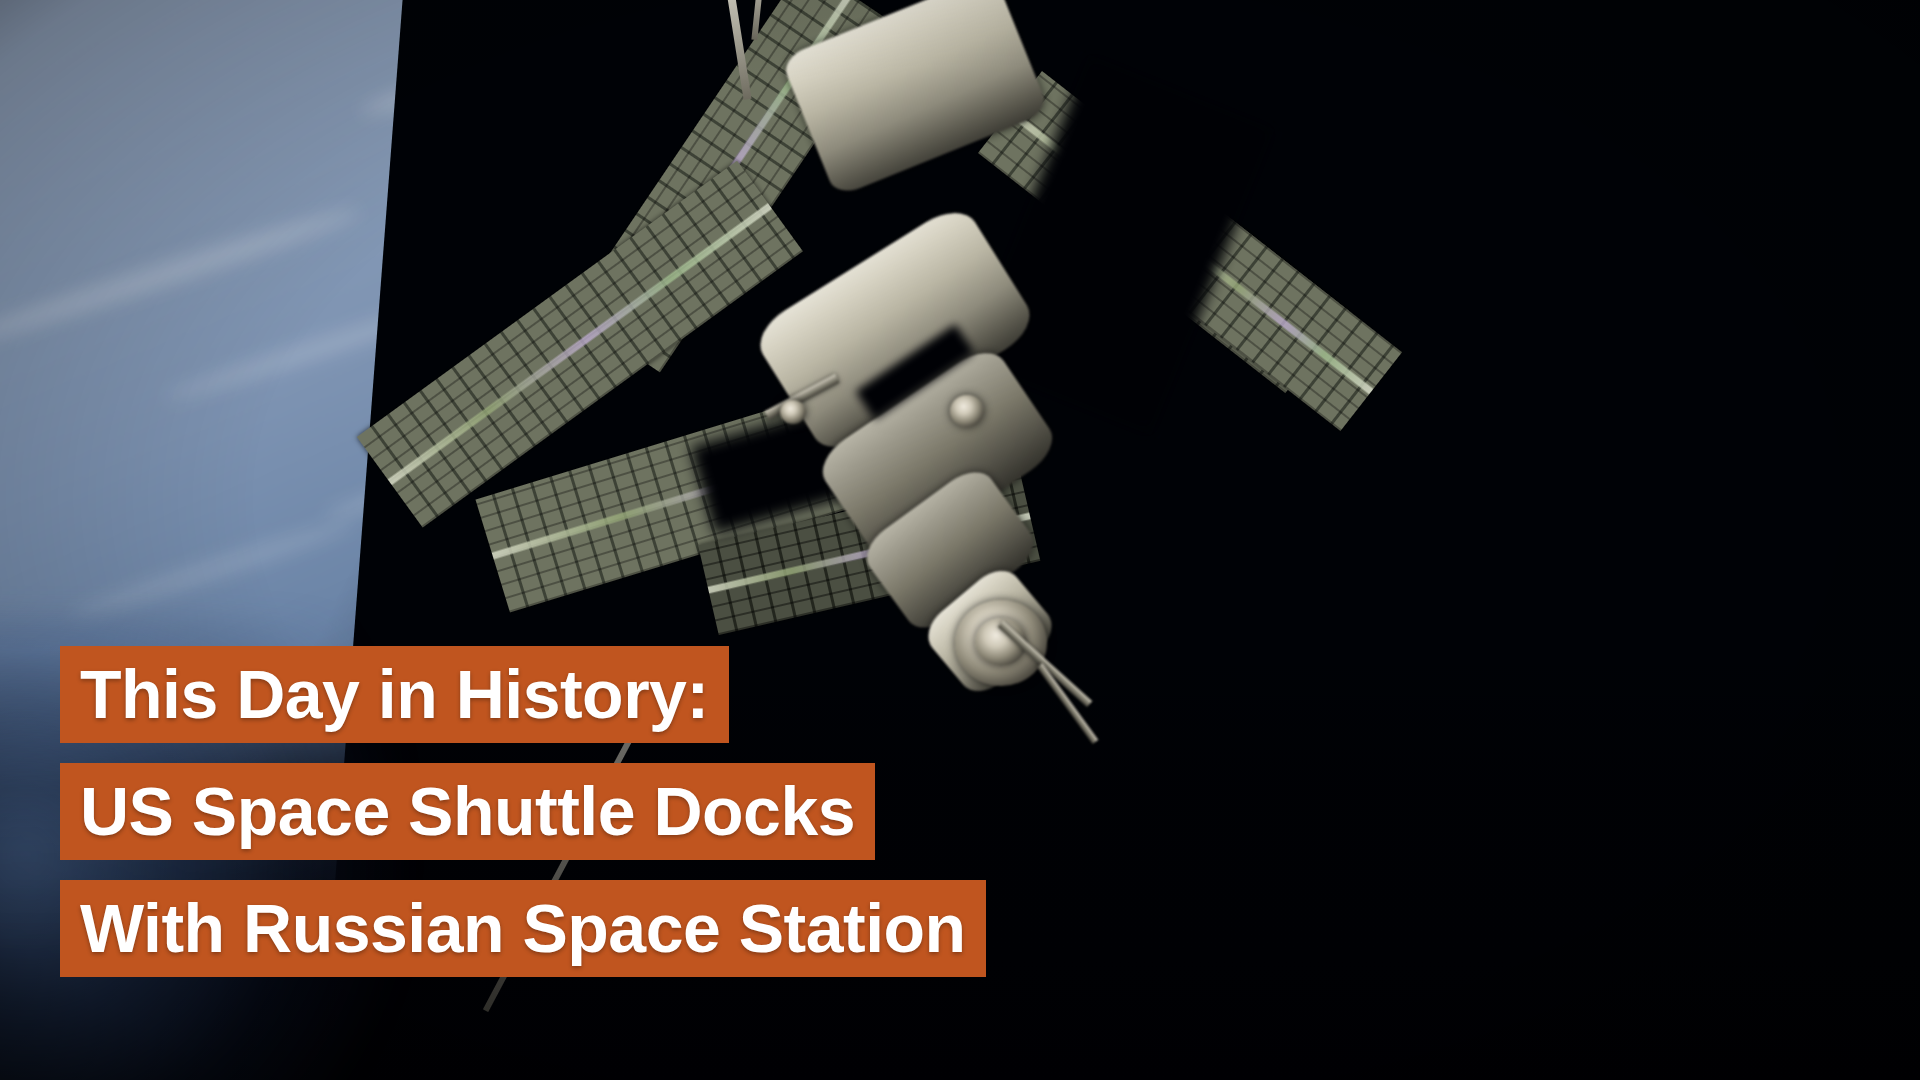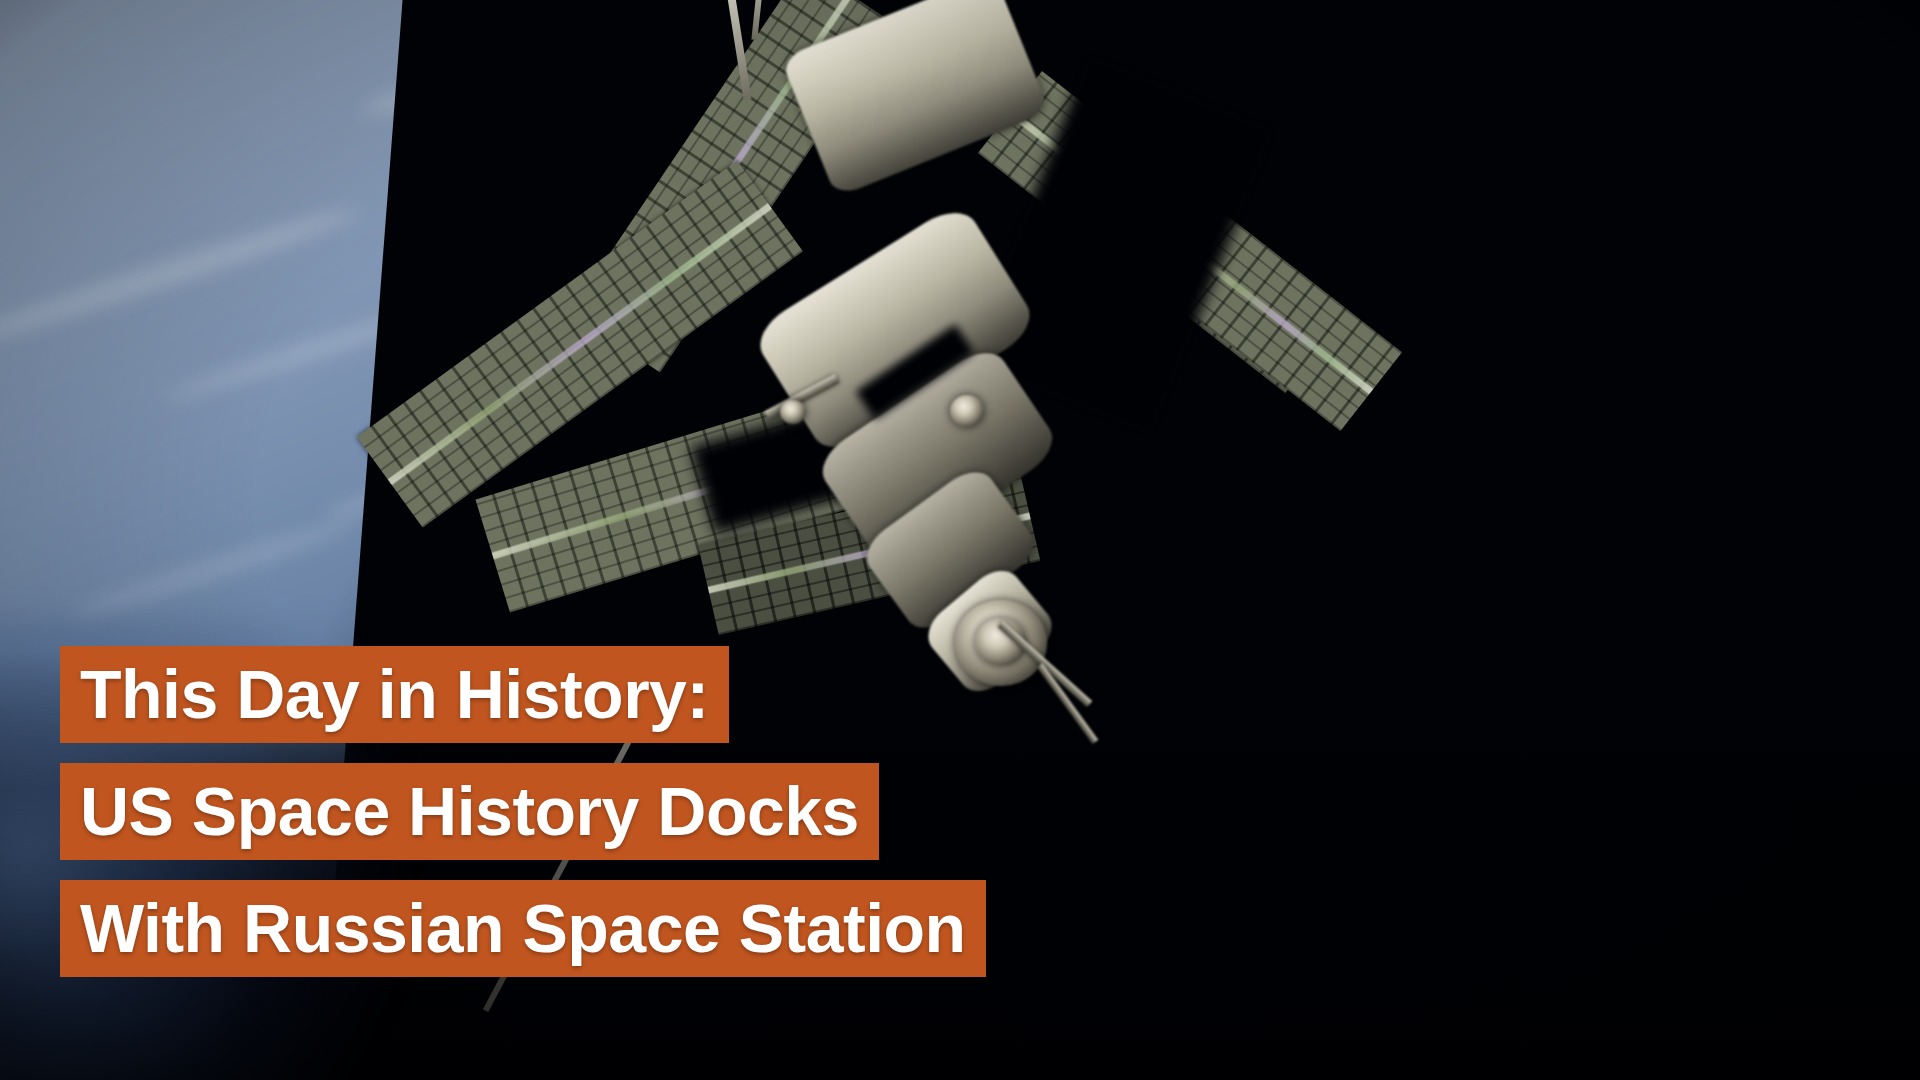--- a/index.html
+++ b/index.html
@@ -300,17 +300,17 @@
       <div class="ring" style="left:780px; top:400px; width:26px; height:24px; filter:blur(1px);"></div>
 
       <div class="antenna" style="left:560px; top:700px; width:6px; height:330px; transform:rotate(28deg); opacity:.5;"></div>
     </div>
 
     <div class="frame-soften"></div>
   </div>
 
   <div class="title-block">
     <span class="title-line" style="background-color: rgb(192, 85, 31); color: rgb(255, 255, 255);">This Day in History:</span>
-    <span class="title-line" style="background-color: rgb(192, 85, 31); color: rgb(255, 255, 255);">US Space History Docks</span>
+    <span class="title-line" style="background-color: rgb(192, 85, 31); color: rgb(255, 255, 255);">US Space Shuttle Docks</span>
     <span class="title-line" style="background-color: rgb(192, 85, 31); color: rgb(255, 255, 255);">With Russian Space Station</span>
   </div>
 
 </div>
 
 </body></html>

